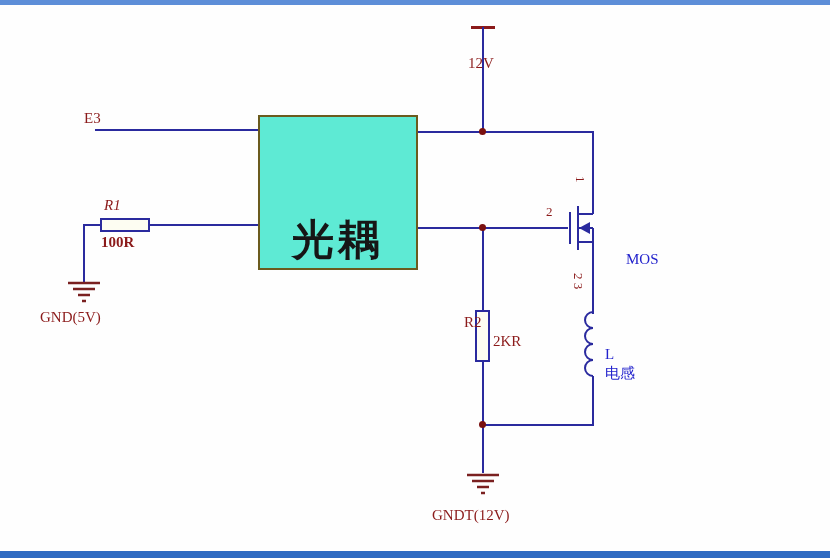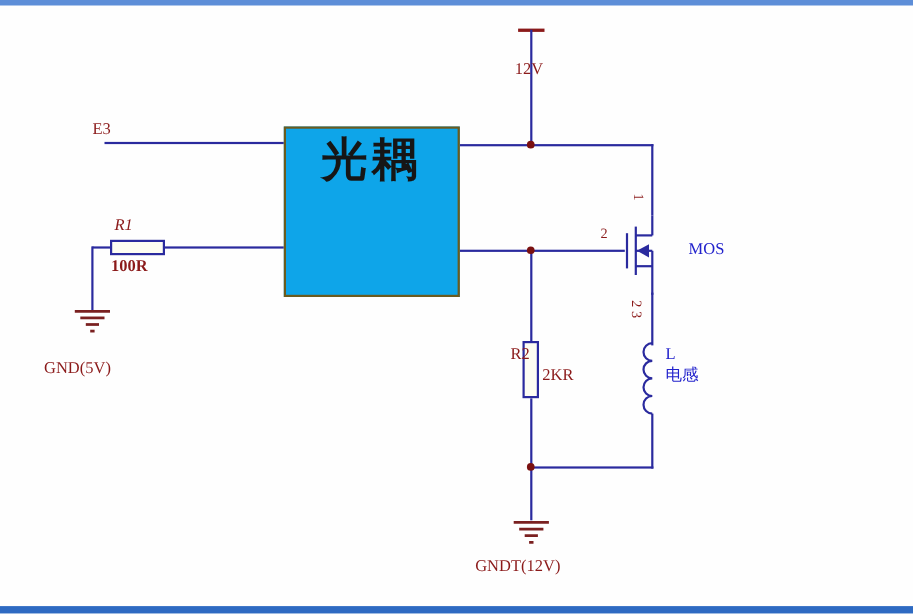--- a/index.html
+++ b/index.html
@@ -9,30 +9,30 @@
   }
   .banner{position:absolute;left:0;width:830px;}
   .banner.top{top:0;height:5px;background:#5d8ed8;}
   .banner.bottom{top:551px;height:7px;background:#2e6ac2;}
 
   .wire{position:absolute;background:#2a2a9e;}
   .pwrbar{position:absolute;background:#8b1a1a;}
 
   .lbl{position:absolute;font-size:15px;line-height:1.1;white-space:nowrap;}
   .red{color:#8b1a1a;}
-  .blue{color:#2222cc;}
+  .blue{color:#2222cc;margin-top:32px;}
   .pin{font-size:13px;}
   .rot90{transform:rotate(90deg);transform-origin:center center;}
 
   .dot{position:absolute;width:7px;height:7px;border-radius:50%;background:#7a1010;}
 
   .opto-box{
     position:absolute;left:258px;top:115px;width:160px;height:155px;
-    background:#0ea5e9;border:2px solid #6b5b1e;box-sizing:border-box;
-    display:flex;align-items:flex-start;justify-content:center;
+    background:#5eead4;border:2px solid #6b5b1e;box-sizing:border-box;
+    display:flex;align-items:flex-end;justify-content:center;
   }
   .opto-box .big{font-size:42px;font-weight:bold;color:#161616;letter-spacing:4px;}
 
   .res-h{
     position:absolute;background:#fdfdf2;border:2px solid #2a2a9e;box-sizing:border-box;
   }
   svg{position:absolute;overflow:visible;}
 </style>
 </head>
 <body>
@@ -110,21 +110,21 @@
       <line x1="14" y1="14" x2="26" y2="14"></line>
       <line x1="18" y1="20" x2="22" y2="20"></line>
     </g>
   </svg>
 
   <span class="lbl red" style="left:468px;top:7px;margin-top:48px;">12V</span>
   <span class="lbl red" style="left:84px;top:110px;">E3</span>
 
   <span class="lbl red" style="left:104px;top:197px;font-style:italic;">R1</span>
   <span class="lbl red" style="left:101px;top:234px;font-weight:bold;">100R</span>
-  <span class="lbl red" style="left:40px;top:327px;text-align:right;">GND(5V)</span>
+  <span class="lbl red" style="left:40px;top:309px;text-align:right;">GND(5V)</span>
 
   <span class="lbl red" style="left:464px;top:314px;">R2</span>
   <span class="lbl red" style="left:493px;top:333px;">2KR</span>
 
   <span class="lbl blue" style="left:605px;top:314px;">L</span>
   <span class="lbl blue" style="left:605px;top:333px;">电感</span>
 
   <span class="lbl blue" style="left:626px;top:219px;">MOS</span>
   <span class="lbl red pin rot90" style="left:577px;top:172px;">1</span>
   <span class="lbl red pin" style="left:546px;top:205px;">2</span>

